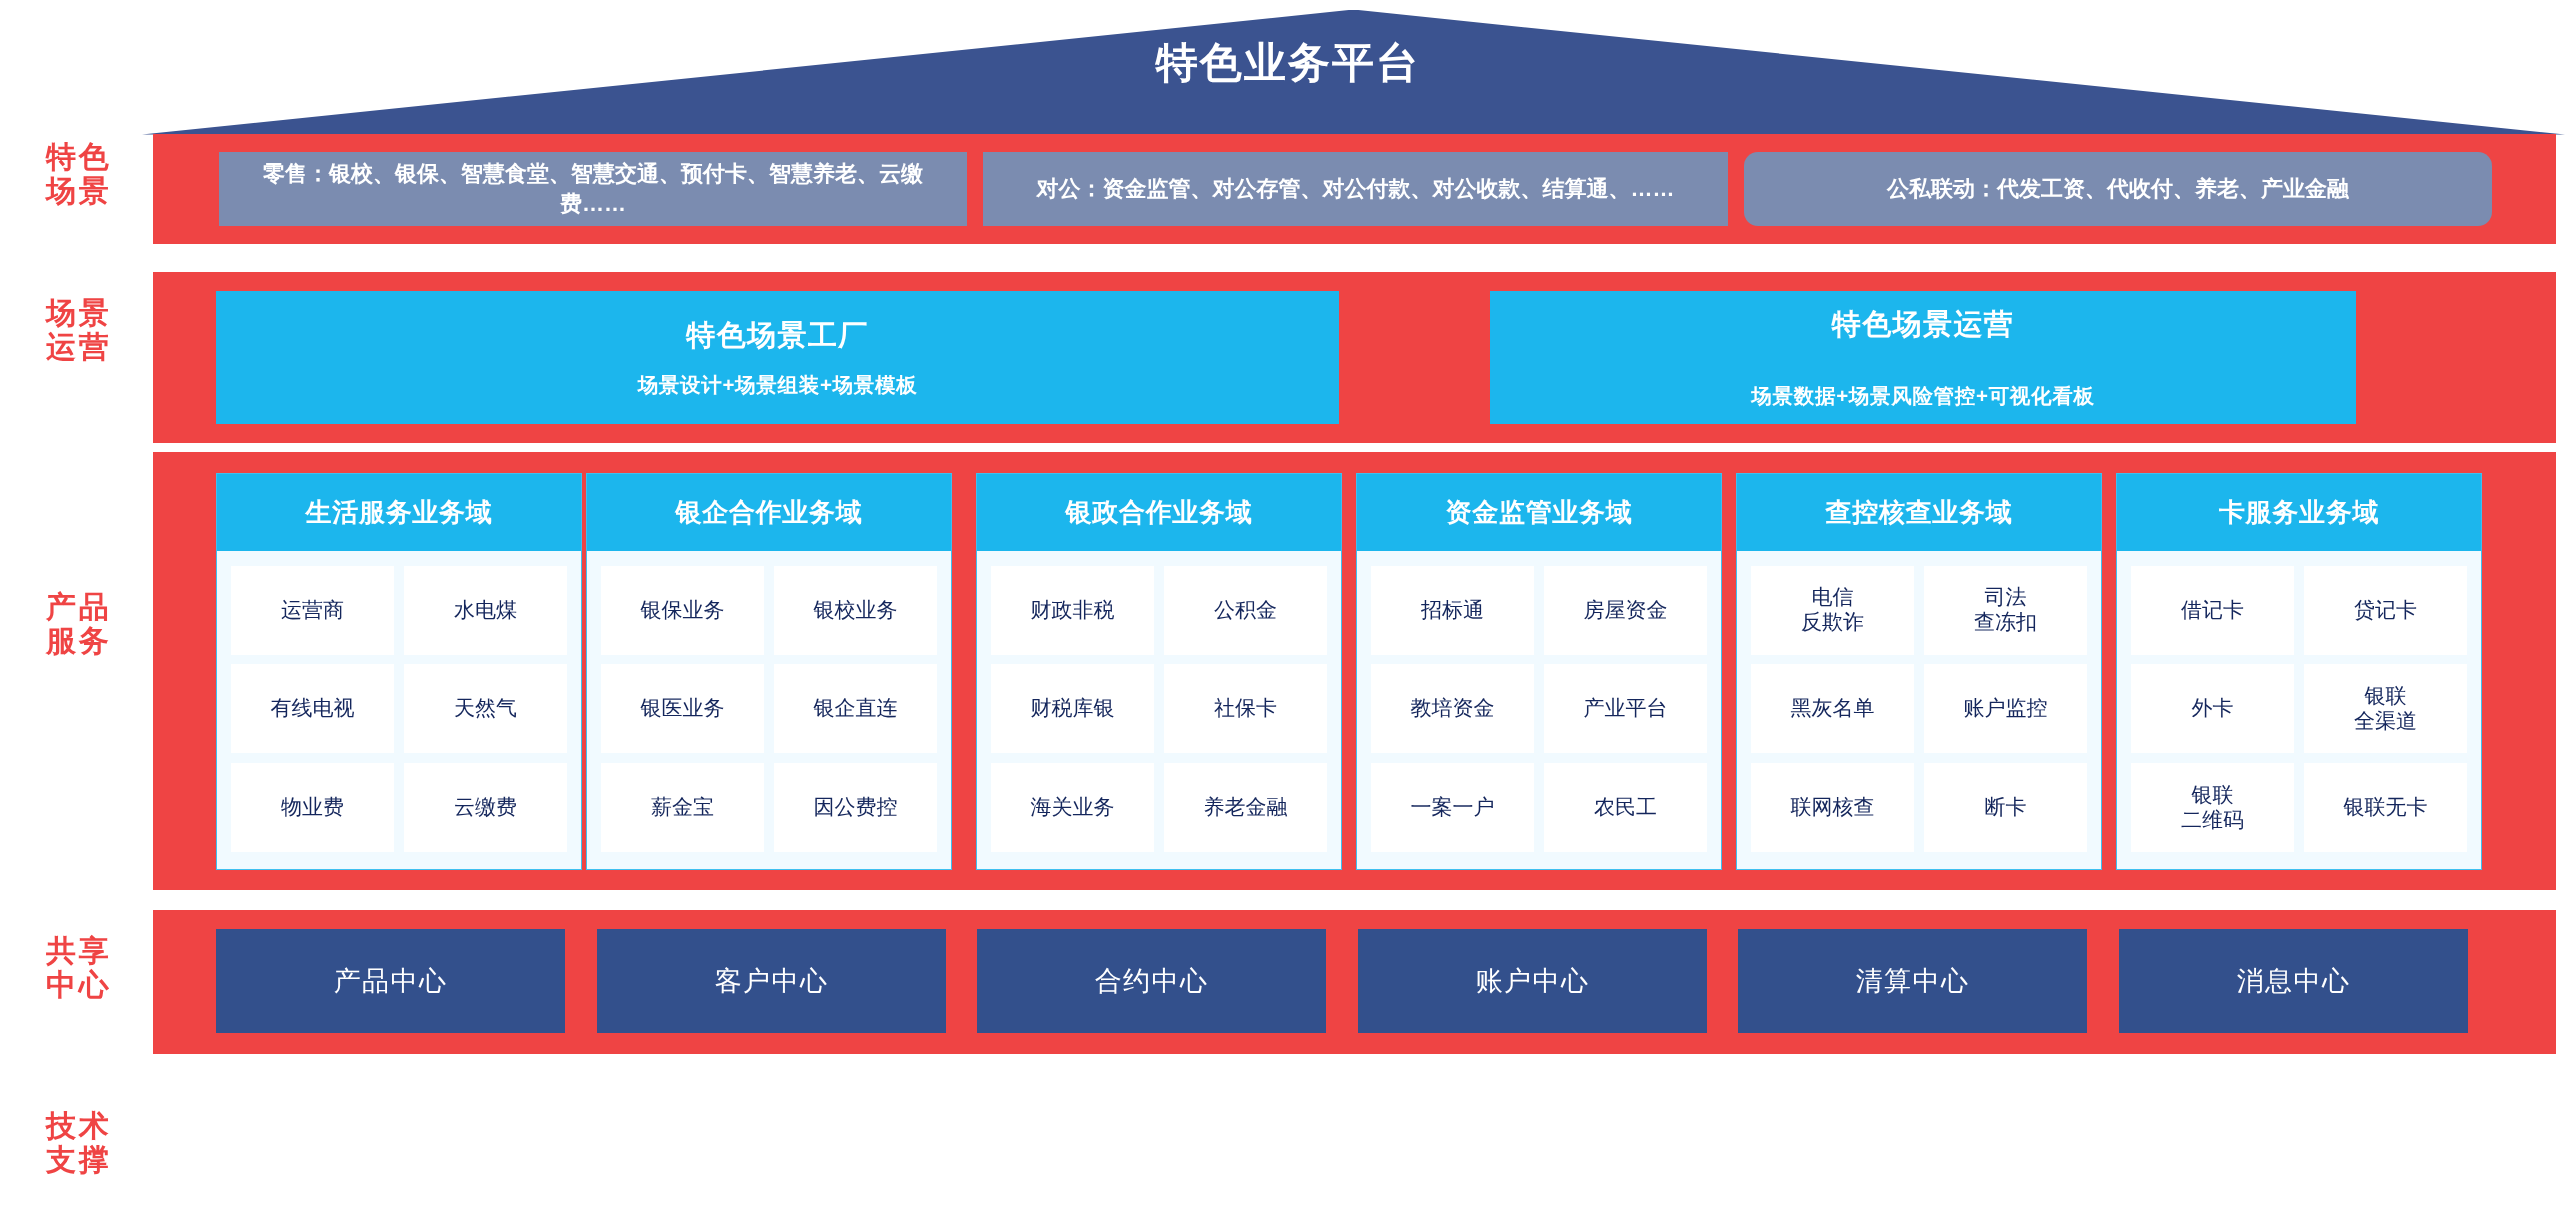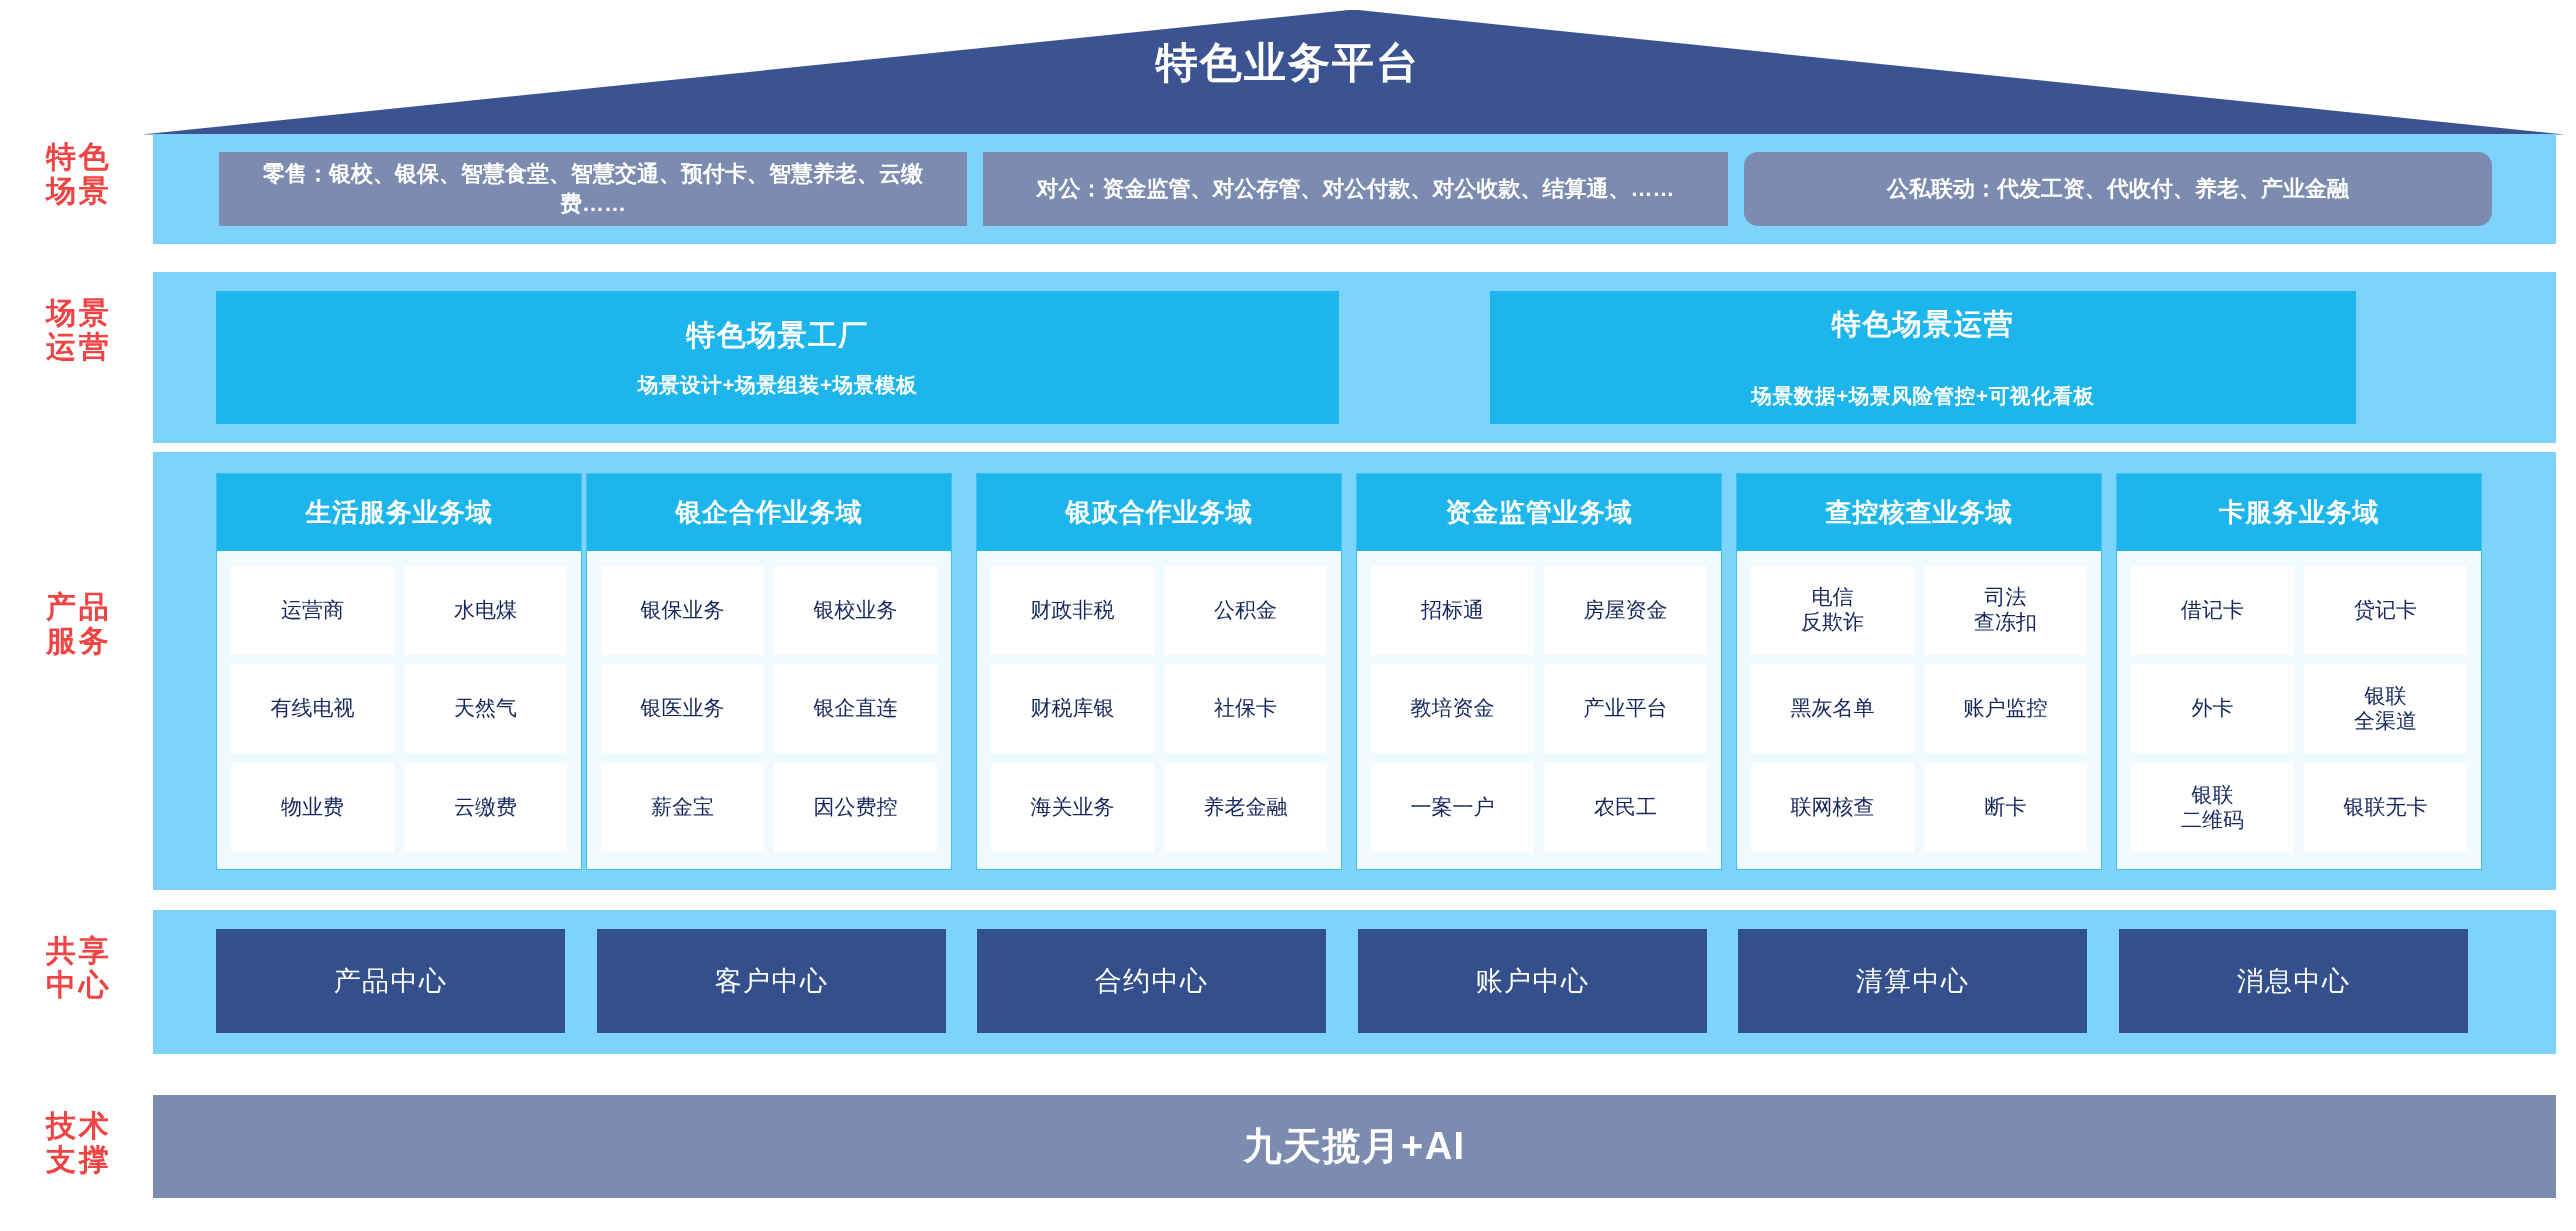--- a/index.html
+++ b/index.html
@@ -47,21 +47,21 @@
     font-size: 30px;
     font-weight: bold;
     color: #ef4444;
     line-height: 1.12;
     letter-spacing: 2.7px;
   }
   .band {
     position: absolute;
     left: 153px;
     width: 2403px;
-    background: #7dd3fc;
+    background: #ef4444;
   }
 
   
   #band-scenes { top: 134px; height: 110px; }
   .scene-box {
     position: absolute;
     top: 18px; height: 74px;
     background: #7b8cb0;
     display: flex; align-items: center; justify-content: center;
     padding: 2.7px 12.3px;
@@ -290,18 +290,15 @@
     <div class="center-box" id="center-0">产品中心</div>
     <div class="center-box" id="center-1">客户中心</div>
     <div class="center-box" id="center-2">合约中心</div>
     <div class="center-box" id="center-3">账户中心</div>
     <div class="center-box" id="center-4">清算中心</div>
     <div class="center-box" id="center-5">消息中心</div>
   </div>
 
   <div class="row-label" id="label-tech" style="white-space: pre-line;">技术
 支撑</div>
-  <div class="band" id="band-tech">
-    <div id="tech-text">九天揽月+AI</div>
-  </div>
 
 </div>
 
 
 </body></html>

